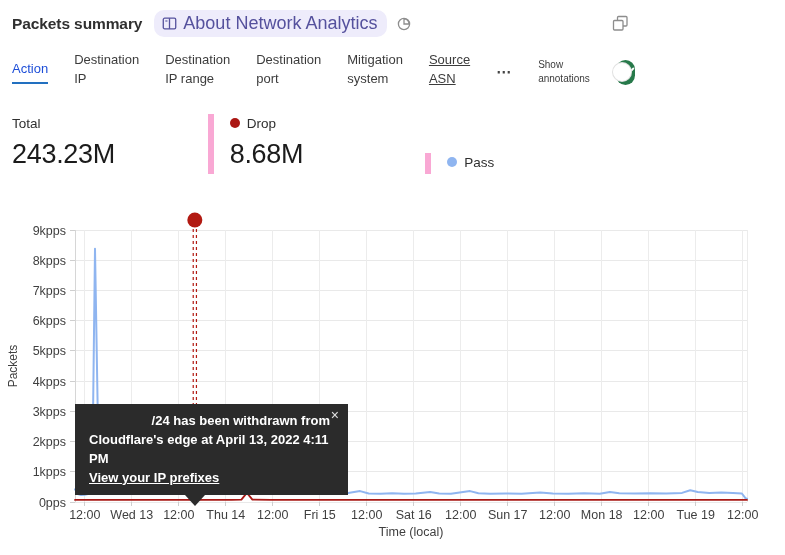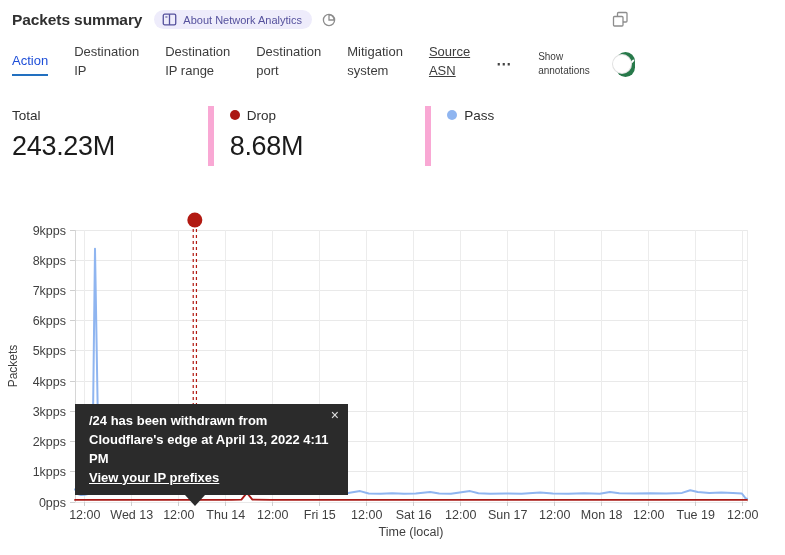--- a/index.html
+++ b/index.html
@@ -2,56 +2,56 @@
 <html><head>
 <meta charset="utf-8">
 <style>
   html,body{margin:0;padding:0;background:#fff;}
   body{width:785px;height:555px;overflow:hidden;font-family:"Liberation Sans",sans-serif;-webkit-font-smoothing:antialiased;}
   .panel{position:relative;width:643px;height:555px;background:#fff;}
 
   
   .hdr{display:flex;align-items:center;padding:10px 14px 0 12px;}
   .title{font-size:15.5px;font-weight:700;color:#303030;letter-spacing:-0.1px;}
-  .badge{display:inline-flex;align-items:center;gap:6px;margin-left:12px;background:#eeecfb;border-radius:10px;padding:3px 10px 3px 8px;font-size:11px;color:#55519d;text-decoration:none;cursor:pointer;}
+  .badge{display:inline-flex;align-items:center;gap:6px;margin-left:12px;background:#eeecfb;border-radius:10px;padding:3px 10px 3px 8px;font-size:18px;color:#55519d;text-decoration:none;cursor:pointer;}
   .clock{margin-left:9px;display:inline-flex;}
   .copyic{margin-left:auto;display:inline-flex;cursor:pointer;}
 
   
   .tabs{display:flex;align-items:center;gap:26px;padding:14px 14px 0 12px;}
   #tab-list{display:contents;}
   .tab{font-size:13px;color:#3c3c3c;line-height:1.45;padding-bottom:3px;border-bottom:2px solid transparent;cursor:pointer;}
   .tab.active{border-color:#2270c0;color:#1d4ed8;}
   .tabs .tab:nth-child(2){max-width:76px;}
   .tabs .tab:nth-child(3){max-width:94px;}
   .tabs .tab:nth-child(4){max-width:78px;}
   .tabs .tab:nth-child(5){max-width:66px;}
   .tabs .tab:nth-child(6){max-width:50px;text-decoration:underline;}
   .more{background:none;border:none;font-size:15px;font-weight:700;letter-spacing:1px;color:#444;padding:0;cursor:pointer;}
   .show-ann{font-size:10px;color:#3c3c3c;line-height:1.45;max-width:86px;}
   .toggle{margin-left:auto;width:46px;height:25px;border-radius:13px;background:#27794a;position:relative;display:flex;align-items:center;padding-left:7px;box-sizing:border-box;cursor:pointer;}
   .knob{position:absolute;right:2.5px;top:2.5px;width:20px;height:20px;border-radius:50%;background:#fff;box-shadow:inset 0 0 0 1px rgba(0,0,0,.12);}
 
   
-  .stats{display:flex;margin-top:20px;}
+  .stats{display:flex;margin-top:20px;align-items:flex-end;}
   .stat{flex:1;padding:2px 0 4px 16px;}
   .stat+.stat{border-left:6px solid #f9a8d4;}
   .stat:first-child{padding-left:12px;}
   .stat-label{display:flex;align-items:center;gap:7px;font-size:13.5px;color:#2f2f2f;}
   .dot{width:10px;height:10px;border-radius:50%;display:inline-block;}
   .stat-value{font-size:27px;color:#1b1b1b;margin-top:8px;letter-spacing:-0.3px;}
 
   
   #chart-svg{position:absolute;left:0;top:0;pointer-events:none;}
   #chart-svg text{font-family:"Liberation Sans",sans-serif;}
 
   
   .tooltip{position:absolute;left:75px;top:404px;width:273px;box-sizing:border-box;background:#2b2b2b;color:#fff;padding:8px 14px 8px;font-size:13px;font-weight:600;line-height:1.45;z-index:5;}
   .tt-close{position:absolute;top:4px;right:9px;color:#e2e2e2;font-size:14px;line-height:1;cursor:pointer;font-weight:400;}
-  .tt-l1{text-align:left;padding-right:4px;}
+  .tt-l1{text-align:right;padding-right:4px;}
   .tt-link{color:#fff;text-decoration:underline;cursor:pointer;}
   .tt-caret{position:absolute;left:110px;top:100%;width:0;height:0;border-left:10px solid transparent;border-right:10px solid transparent;border-top:11px solid #2b2b2b;}
 </style>
 </head>
 <body>
 
 <div class="panel">
 
   <div class="hdr">
     <span class="title">Packets summary</span>

